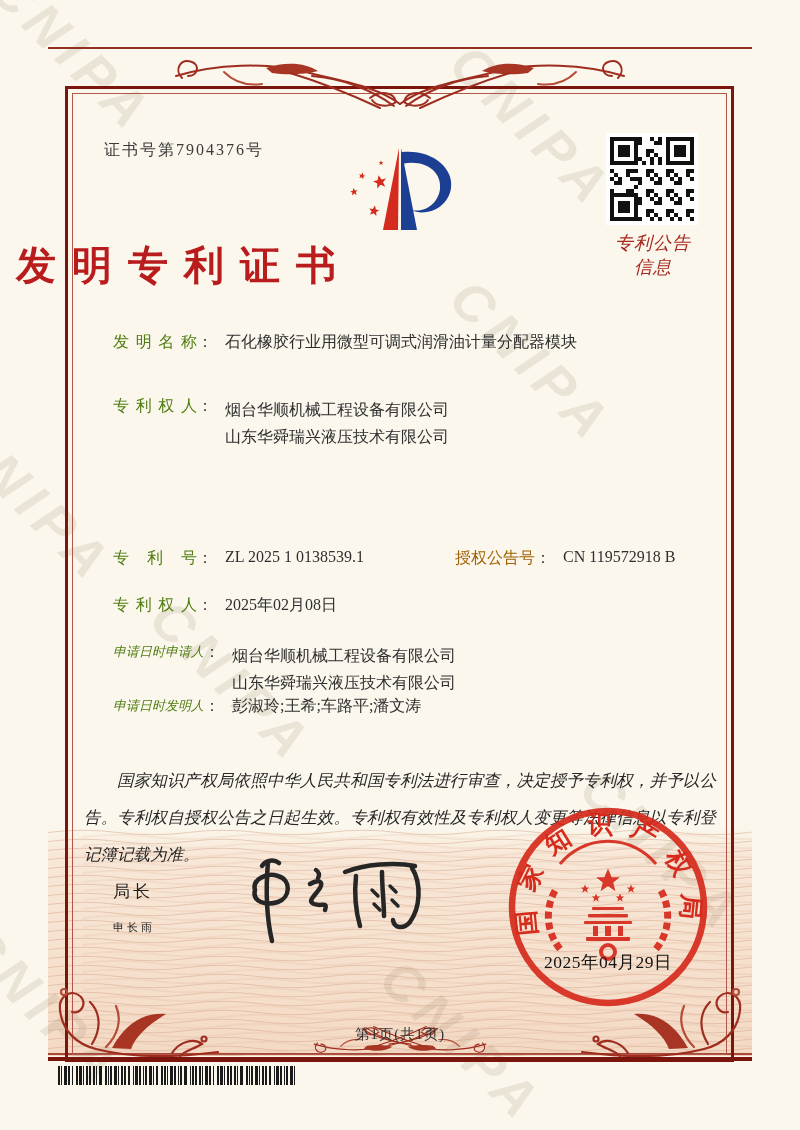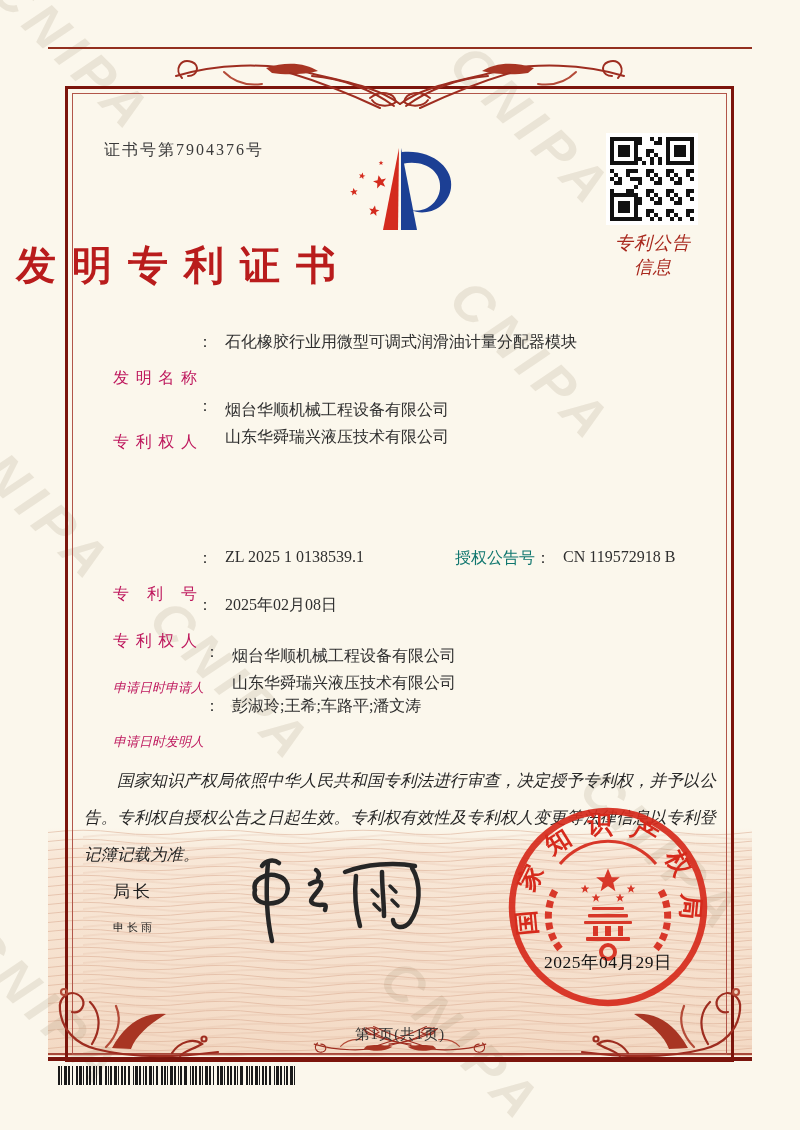--- a/index.html
+++ b/index.html
@@ -22,21 +22,21 @@
   .certno{position:absolute;left:104px;top:140px;font-size:16px;letter-spacing:2px;color:#3a3a3a;z-index:4;}
   .logo{position:absolute;left:330px;top:140px;z-index:4;}
   .qrwrap{position:absolute;left:606px;top:133px;width:94px;z-index:4;}
   .qrbg{background:#ffffff;padding:4px;width:84px;height:84px;}
   .qrcap{margin-top:6px;text-align:center;font-size:18px;font-style:italic;color:#a8271c;letter-spacing:1px;}
   .title{position:absolute;left:0;right:0;top:238px;text-align:left;font-size:40px;font-weight:bold;
          letter-spacing:16px;text-indent:16px;color:#b91c1c;z-index:4;}
   
   .row{position:absolute;left:113px;width:620px;font-size:16px;z-index:4;color:#333;}
   .lbl{display:inline-block;width:84px;text-align:justify;text-align-last:justify;
-       vertical-align:top;color:#be185d;margin-top:36px;}
+       vertical-align:top;color:#4d7c0f;}
   .lbl.wide{width:auto;text-align-last:auto;font-size:13px;letter-spacing:0;line-height:20px;font-style:italic;}
   .colon{display:inline-block;vertical-align:top;color:#3c3c3c;}
   .val{display:inline-block;vertical-align:top;margin-left:8px;color:#2f2f2f;}
   .val .ln{display:block;line-height:27px;}
   .grp2{position:absolute;left:342px;top:0;}
   
   .statement{position:absolute;left:84px;right:84px;top:762px;font-size:16.5px;font-style:italic;
              line-height:2.25;text-align:justify;text-indent:2em;color:#262626;z-index:4;}
   
   .sig-title{position:absolute;left:113px;top:880px;font-size:17px;letter-spacing:3px;color:#222;z-index:4;}
@@ -346,21 +346,21 @@
     <span class="lbl">专利权人</span><span class="colon">：</span>
     <span class="val"><span class="ln">烟台华顺机械工程设备有限公司</span><span class="ln">山东华舜瑞兴液压技术有限公司</span></span>
   </div>
 
 
 
   <div class="row" style="top:548px">
     <span class="lbl">专利号</span><span class="colon">：</span>
     <span class="val">ZL 2025 1 0138539.1</span>
     <span class="grp2">
-      <span style="color:#0f766e">授权公告号</span><span class="colon">：</span>
+      <span style="color:#a16207">授权公告号</span><span class="colon">：</span>
       <span class="val">CN 119572918 B</span>
     </span>
   </div>
 
   <div class="row" style="top:595px">
     <span class="lbl">专利权人</span><span class="colon">：</span>
     <span class="val">2025年02月08日</span>
   </div>
 
   <div class="row" style="top:642px">

